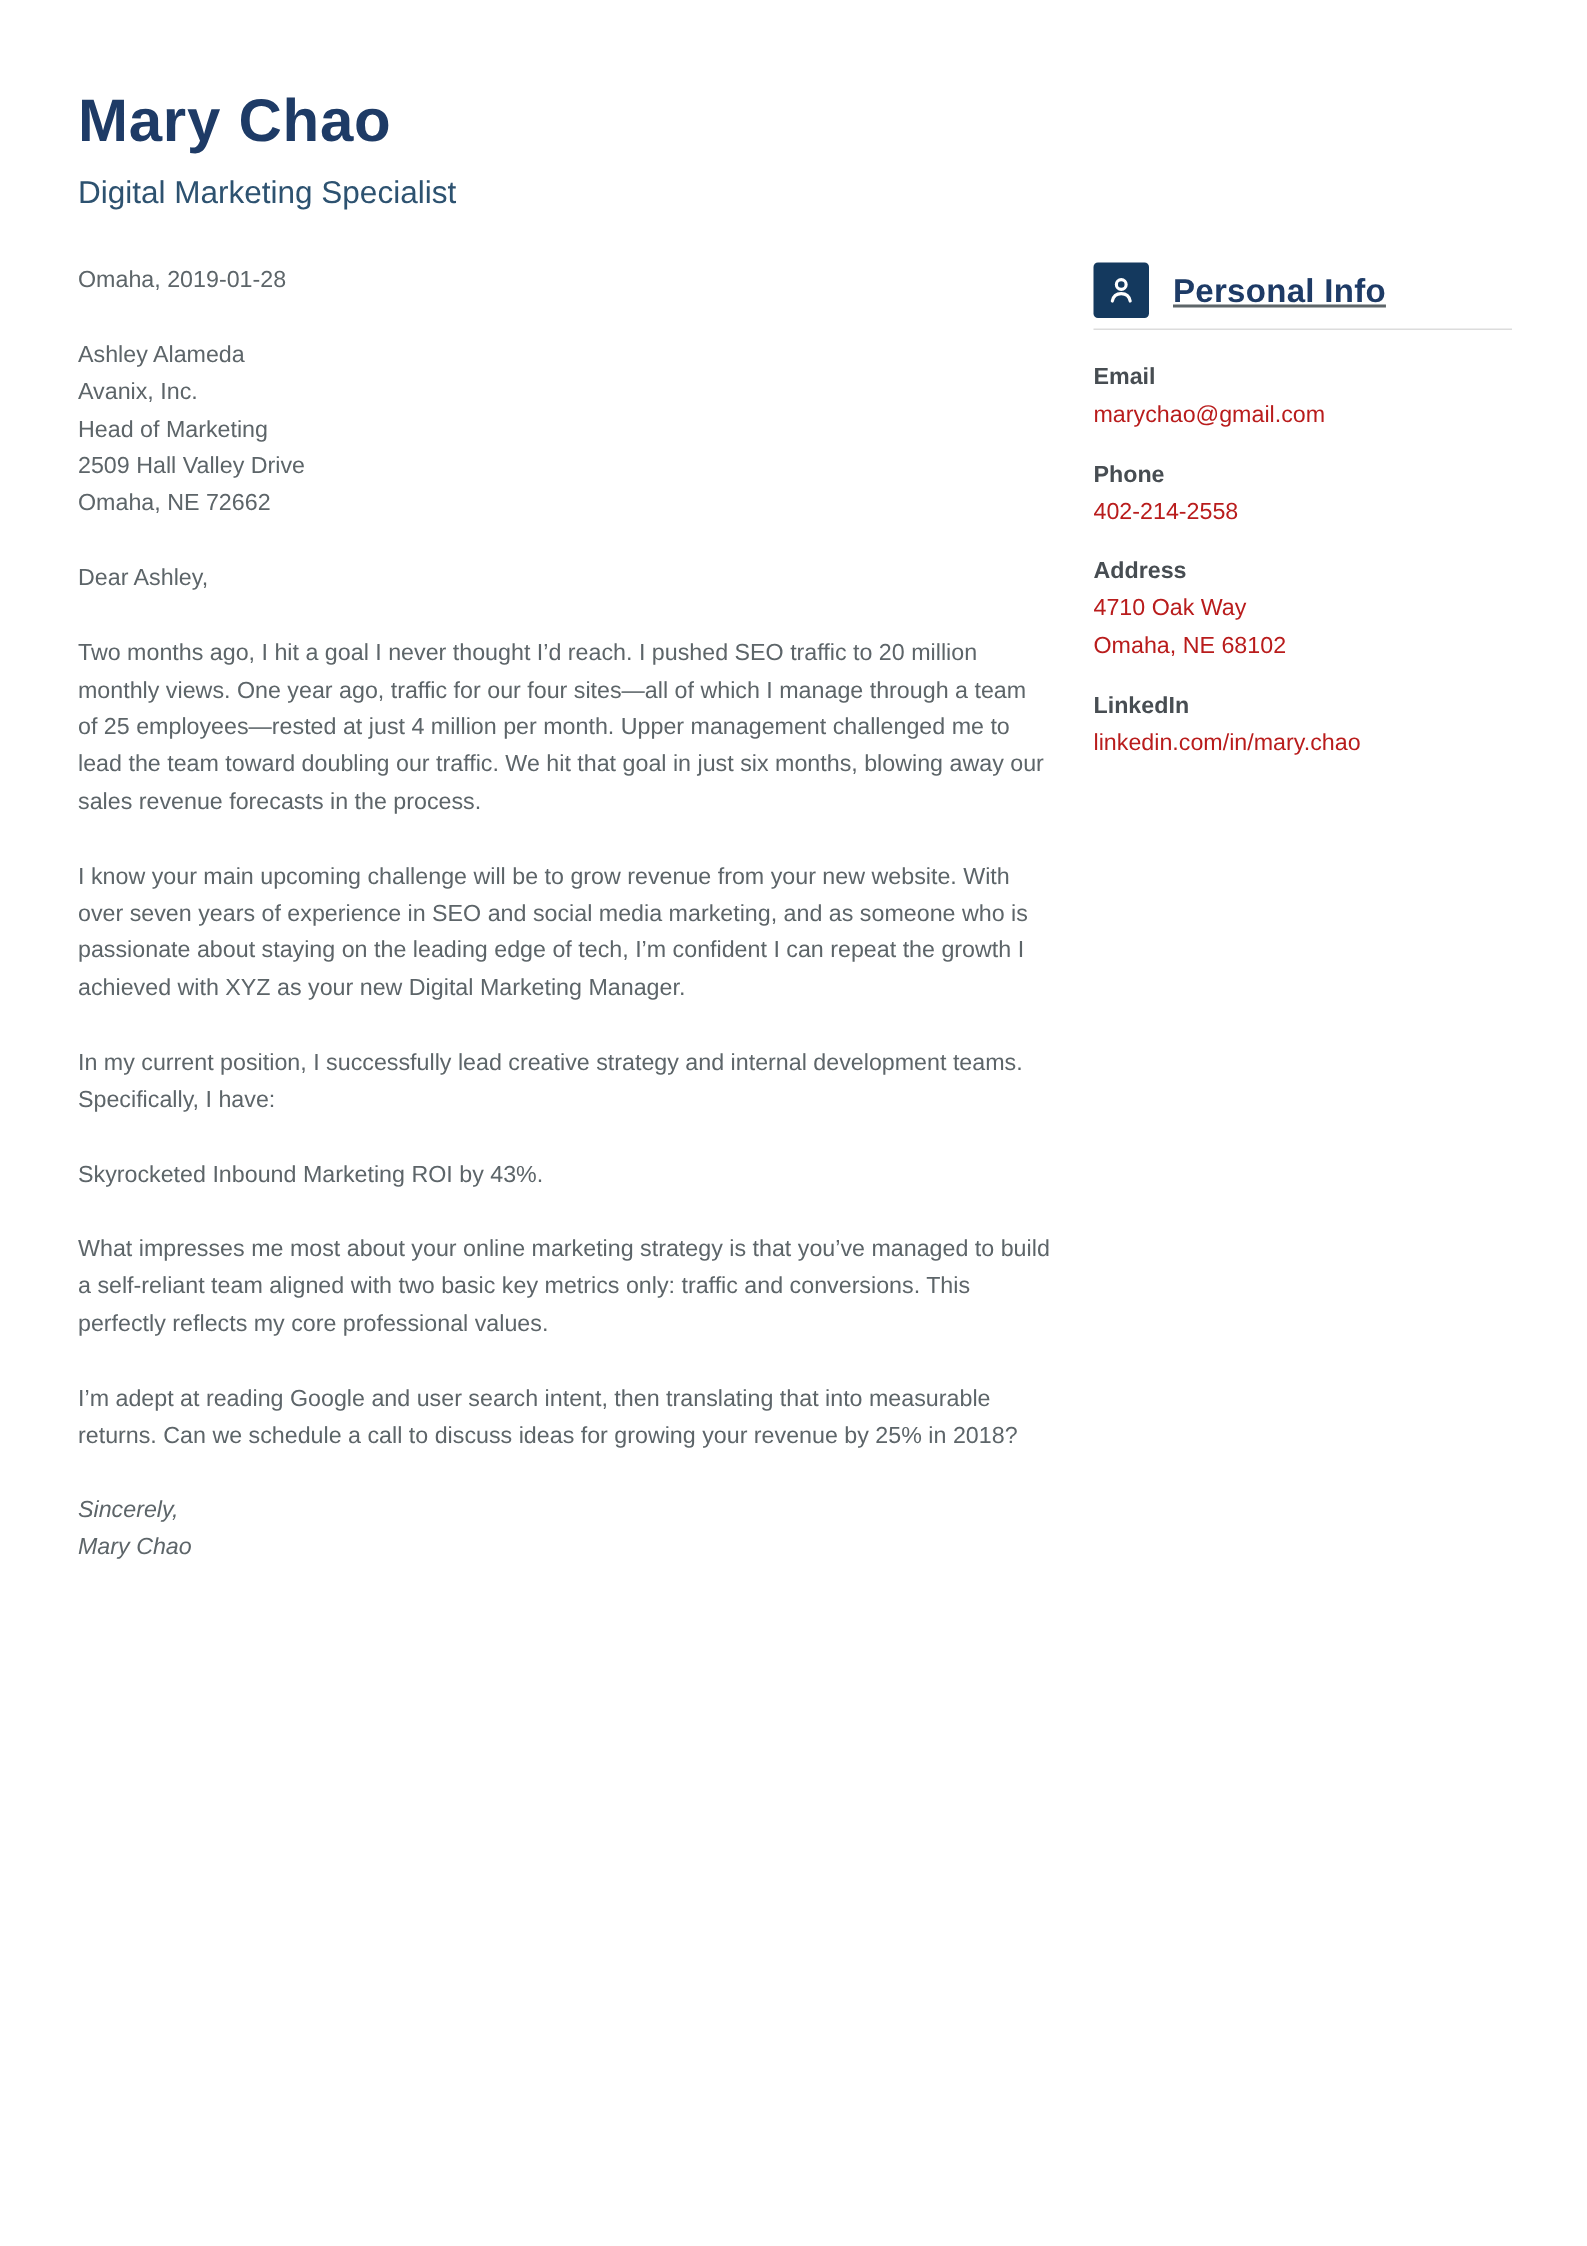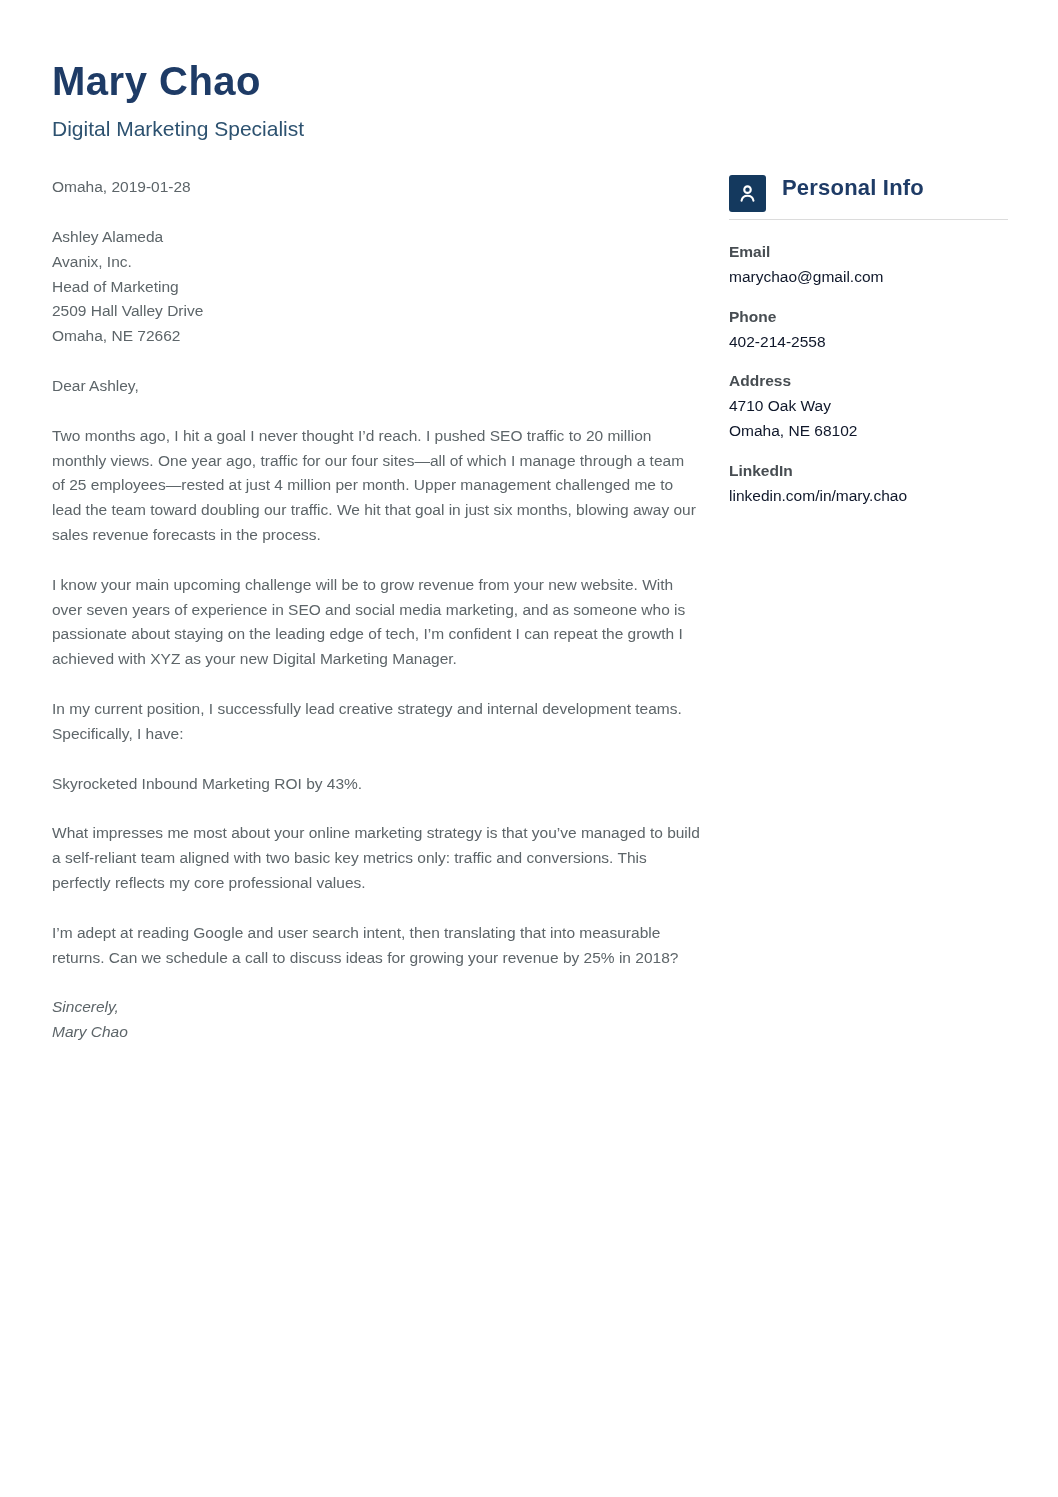--- a/index.html
+++ b/index.html
@@ -53,21 +53,22 @@
     font-size: 15.5px;
     line-height: 1.6;
     color: #5d6569;
     margin-bottom: 25px;
   }
   .letter-col .block div { line-height: 1.6; }
   .signature-block div { line-height: 1.6; font-style: italic; }
   
   .sidebar-header {
     display: flex;
-    align-items: flex-start;
+    align-items: center;
+    text-decoration: underline;
   }
   .sidebar-icon {
     width: 37px;
     height: 37px;
     background: #14395e;
     border-radius: 3px;
     display: flex;
     align-items: center;
     justify-content: center;
     flex: 0 0 37px;
@@ -87,21 +88,21 @@
   }
   .sidebar-field { margin-bottom: 15px; }
   .field-label {
     font-size: 15.5px;
     font-weight: bold;
     color: #474d52;
     line-height: 1.6;
   }
   .field-value {
     font-size: 15.5px;
-    color: #0f172a;
+    color: #b91c1c;
     line-height: 1.6;
   }
 </style>
 </head>
 <body>
 
 <div class="page">
 
   <div class="doc-header">
     <div class="doc-name">Mary Chao</div>

